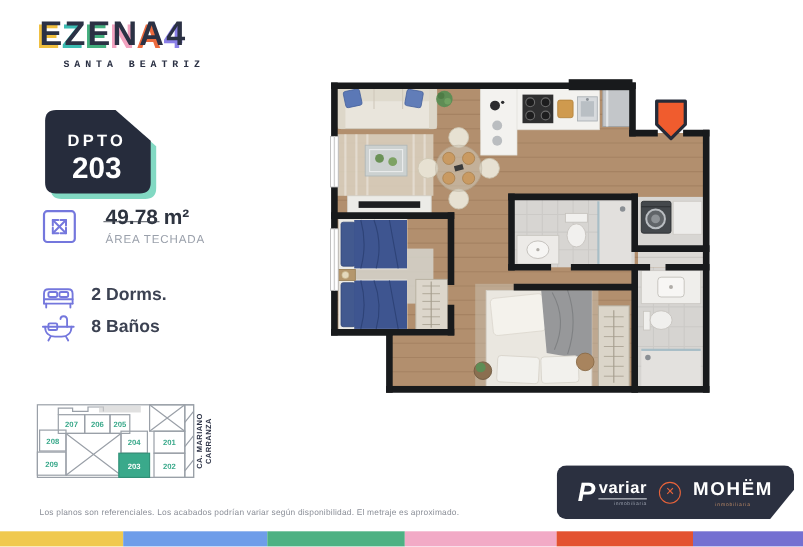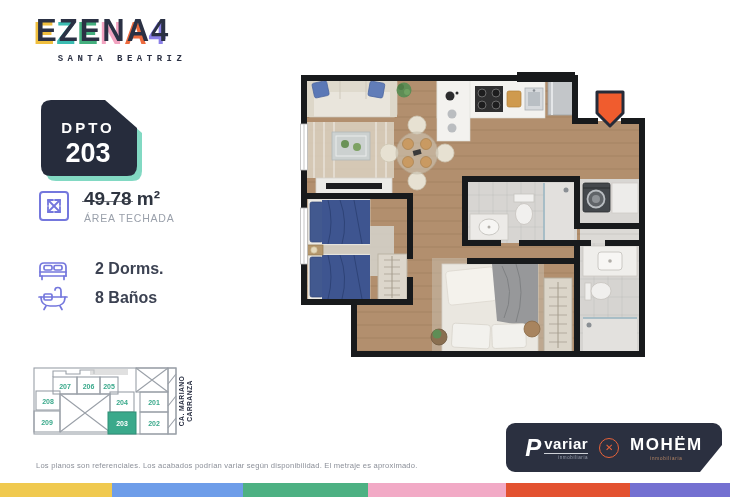--- a/index.html
+++ b/index.html
@@ -9,26 +9,26 @@
   
   .logo{position:absolute;left:36px;top:14px;width:180px;}
   .logo-row{font-weight:bold;font-size:31px;letter-spacing:2px;line-height:34px;color:#2b3144;white-space:nowrap;}
   .logo-letter{display:inline-block;color:#2b3144;text-shadow:-2.5px 2.5px 0 var(--c,#ccc);} 
   .logo-sub{margin-top:6px;text-align:center;font-size:9px;font-weight:bold;letter-spacing:4.5px;color:#2b3144;width:172px;font-family:Liberation Mono, monospace;}
 
   
   .badge{position:absolute;left:33px;top:94px;text-decoration:underline;}
 
   
-  .spec-area{position:absolute;left:36px;top:188px;display:flex;align-items:center;gap:12px;}
+  .spec-area{position:absolute;left:36px;top:188px;display:flex;align-items:center;gap:24px;}
   .area-num{font-size:19px;font-weight:bold;color:#2e3440;position:relative;white-space:nowrap;}
   .strike{position:relative;display:inline-block;}
   .strike::after{content:"";position:absolute;left:-2px;right:-1px;top:60%;border-top:1.2px solid rgba(60,65,75,.7);}
   .area-label{font-size:10.5px;letter-spacing:.8px;color:#9aa0ab;margin-top:2px;}
-  .spec-row{position:absolute;left:36px;display:flex;align-items:center;gap:25px;font-size:16px;font-weight:600;color:#3c4252;}
+  .spec-row{position:absolute;left:36px;display:flex;align-items:center;gap:13px;font-size:16px;font-weight:600;color:#3c4252;}
   .spec-dorms{top:255px;} .spec-banos{top:284px;}
 
   
   .keyplan{position:absolute;left:28px;top:360px;}
   .keyplan text{font-family:"Liberation Sans","DejaVu Sans",sans-serif;}
 
   
   .floorplan{position:absolute;left:292px;top:66px;width:360px;height:300px;}
 
   

